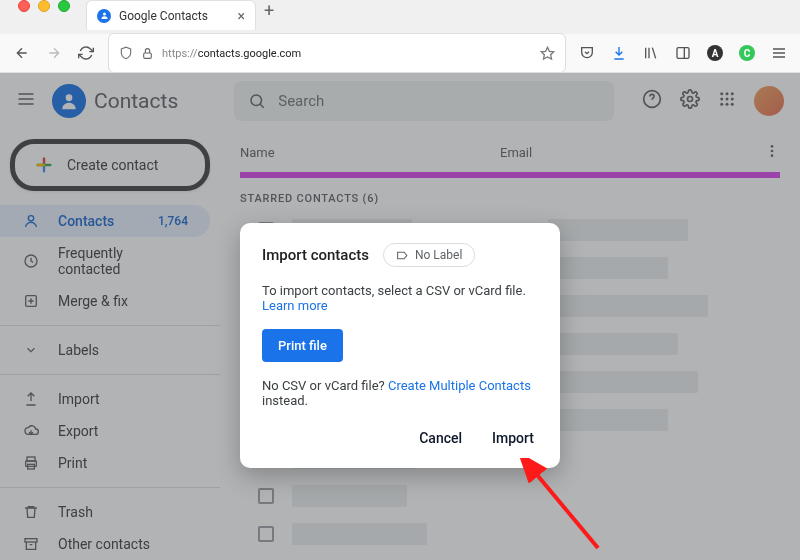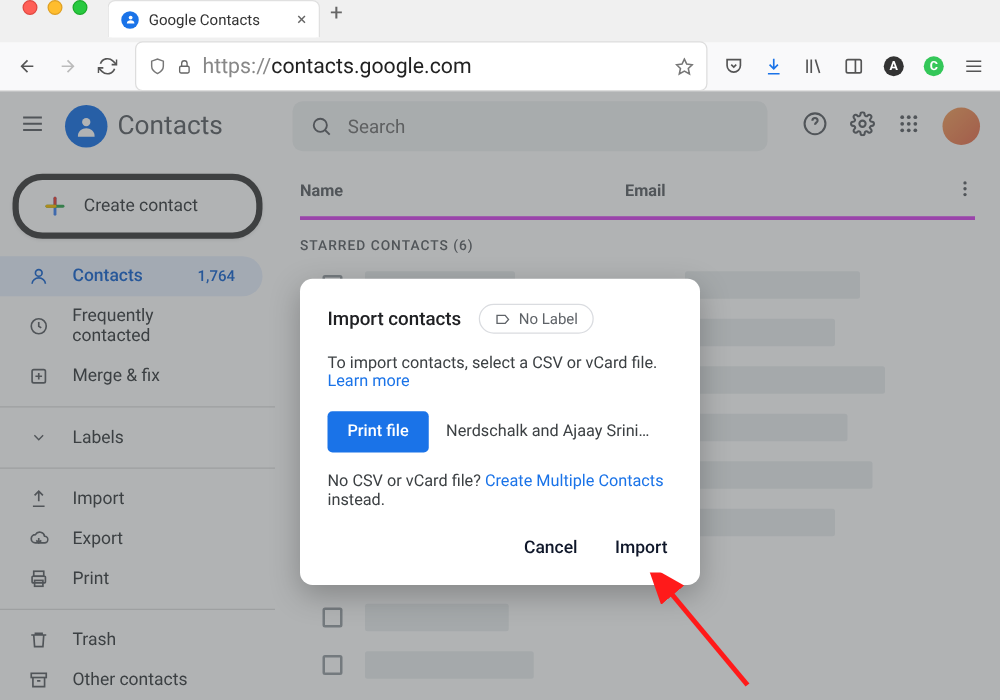--- a/index.html
+++ b/index.html
@@ -11,21 +11,21 @@
   .tl.red { background: #ff5f57; border: 1px solid #e04740; }
   .tl.yellow { background: #ffbd2e; border: 1px solid #dfa023; }
   .tl.green { background: #28c940; border: 1px solid #1aab29; }
   .tab { display: flex; align-items: center; gap: 8px; background: #fff; border-radius: 6px 6px 0 0; padding: 6px 10px; height: 30px; min-width: 170px; border: 1px solid #e0e0e0; border-bottom: none; font-size: 12px; color: #333; }
   .tab-favicon { width: 14px; height: 14px; border-radius: 50%; background: #1a73e8; display: flex; align-items: center; justify-content: center; color: #fff; font-size: 10px; }
   .tab-close { margin-left: auto; color: #666; font-size: 14px; cursor: pointer; }
   .new-tab { margin-left: 8px; color: #666; font-size: 18px; cursor: pointer; }
   .addr-bar { display: flex; align-items: center; height: 38px; padding: 0 12px; gap: 12px; background: #f9f9fa; }
   .nav-icon { width: 20px; color: #555; display: flex; justify-content: center; cursor: pointer; }
   .nav-icon.disabled { color: #bbb; }
-  .url-field { flex: 1; display: flex; align-items: center; gap: 8px; background: #fff; border: 1px solid #ddd; border-radius: 6px; padding: 16px 10px; height: 40px; font-size: 17px; color: #555; }
+  .url-field { flex: 1; display: flex; align-items: center; gap: 8px; background: #fff; border: 1px solid #ddd; border-radius: 6px; padding: 16px 10px; height: 40px; font-size: 11px; color: #555; }
   .url-field .lock { color: #666; }
   .url-text { flex: 1; color: #888; }
   .url-text .dark { color: #222; }
   .addr-right { display: flex; gap: 14px; align-items: center; color: #555; }
   .addr-right .ic { width: 18px; display:flex; justify-content:center; cursor:pointer; }
 
   .app { position: relative; height: calc(560px - 72px); background: #fff; }
   .app-header { display: flex; align-items: center; height: 56px; padding: 0 16px; gap: 16px; }
   .hamburger { color: #5f6368; font-size: 20px; cursor: pointer; }
   .logo { display: flex; align-items: center; gap: 8px; }
@@ -41,21 +41,21 @@
   .create-btn { display: flex; align-items: center; gap: 12px; background: #fff; border: 5px solid #404040; border-radius: 24px; padding: 10px 18px; margin: 0 10px 14px; font-size: 14px; color: #3c4043; box-shadow: 0 1px 3px rgba(0,0,0,0.1); cursor: pointer; }
   .plus-icon svg { display: block; }
   .nav-item { display: flex; align-items: center; gap: 18px; padding: 8px 22px; font-size: 14px; color: #3c4043; cursor: pointer; border-radius: 0 20px 20px 0; margin-right: 10px; }
   .nav-item.active { background: #e8f0fe; color: #1967d2; font-weight: 500; }
   .nav-item .count { margin-left: auto; font-size: 12px; }
   .nav-item .nic { width: 18px; display:flex; justify-content:center; color:#5f6368; }
   .nav-item.active .nic { color: #1967d2; }
   .nav-divider { height: 1px; background: #e0e0e0; margin: 8px 0; }
 
   .main { flex: 1; padding: 0 20px; }
-  .table-header { display: flex; align-items: center; padding: 14px 0 10px; border-bottom: 3px solid #d946ef; font-size: 13px; color: #5f6368; font-weight: 700; }
+  .table-header { display: flex; align-items: center; padding: 14px 0 10px; border-bottom: 6px solid #d946ef; font-size: 13px; color: #5f6368; font-weight: 400; }
   .th-name { width: 260px; }
   .th-email { flex: 1; }
   .th-menu { color: #5f6368; cursor:pointer; }
   .section-label { font-size: 11px; letter-spacing: 0.8px; color: #5f6368; padding: 14px 0 6px; font-weight:500; }
   .row { display: flex; align-items: center; height: 38px; gap: 18px; }
   .checkbox { width: 16px; height: 16px; border: 2px solid #9aa0a6; border-radius: 2px; margin-left: 18px; }
   .placeholder { background: #eceff1; height: 22px; border-radius: 2px; }
 
   .overlay { position: absolute; inset: 0; background: rgba(60,64,67,0.4); display: flex; align-items: flex-start; justify-content: center; }
   .dialog { background: #fff; border-radius: 10px; width: 320px; margin-top: 150px; padding: 20px 22px 16px; box-shadow: 0 8px 24px rgba(0,0,0,0.25); }
@@ -380,21 +380,20 @@
             </svg>
           <span>No Label</span>
         </div>
       </div>
       <div class="dialog-text">
         <span>To import contacts, select a CSV or vCard file.</span>
         <span class="link">Learn more</span>
       </div>
       <div class="file-row">
         <button class="select-file-btn">Print file</button>
-        <span class="file-name">Nerdschalk and Ajaay Srini…</span>
       </div>
       <div class="dialog-text">
         <span>No CSV or vCard file?</span>
         <span class="link">Create Multiple Contacts</span>
         <span>instead.</span>
       </div>
       <div class="dialog-actions">
         <button class="text-btn">Cancel</button>
         <button class="text-btn">Import</button>
       </div>

